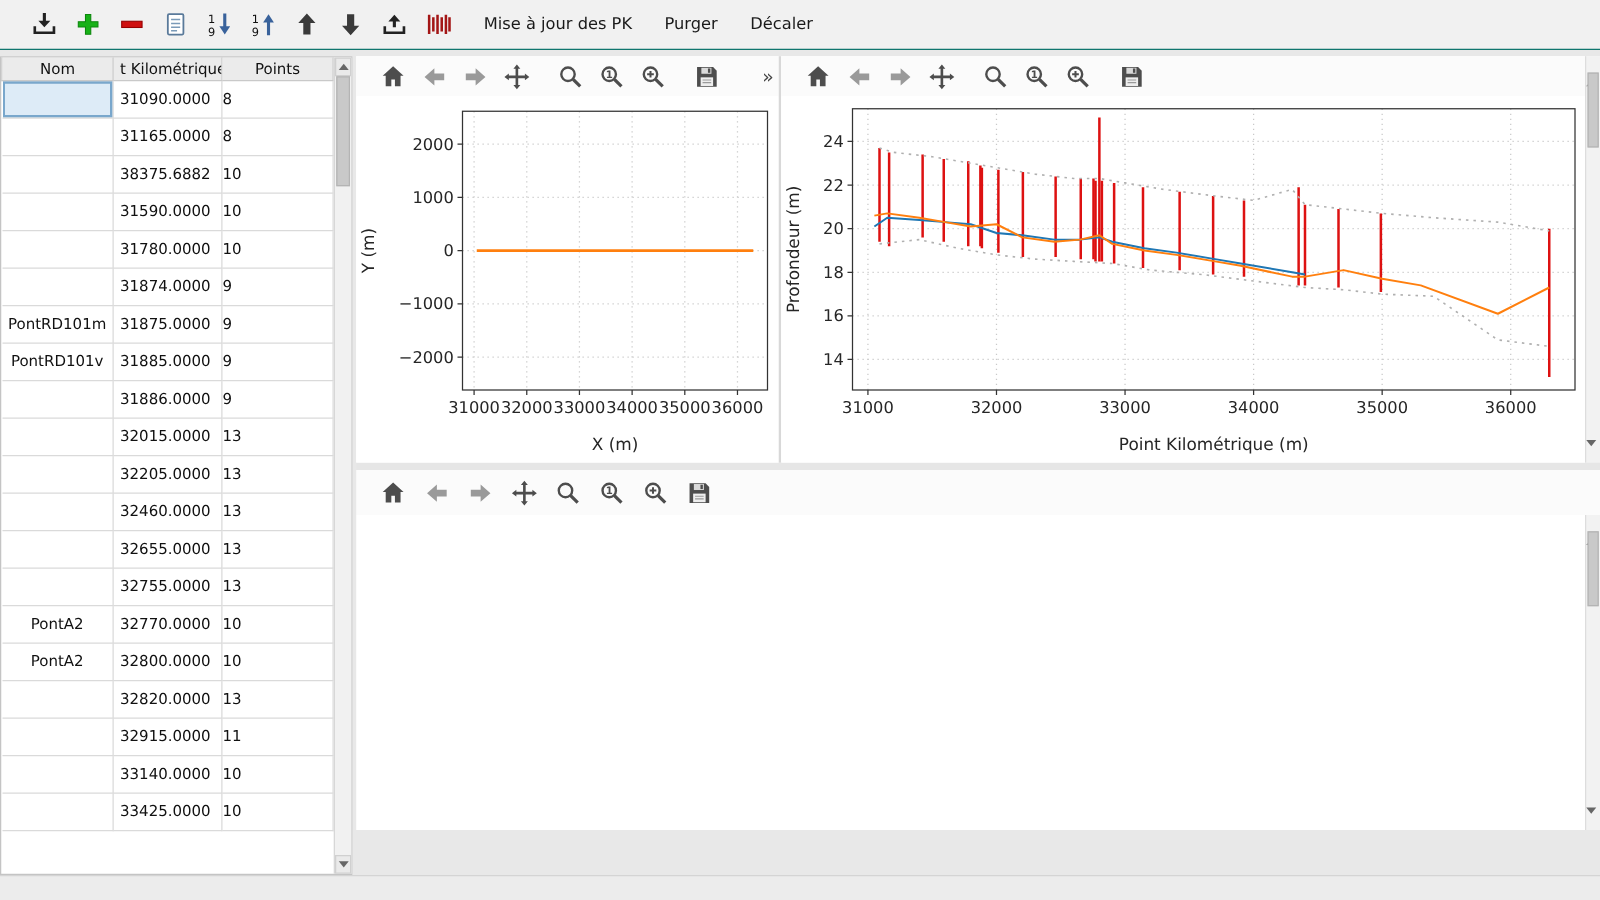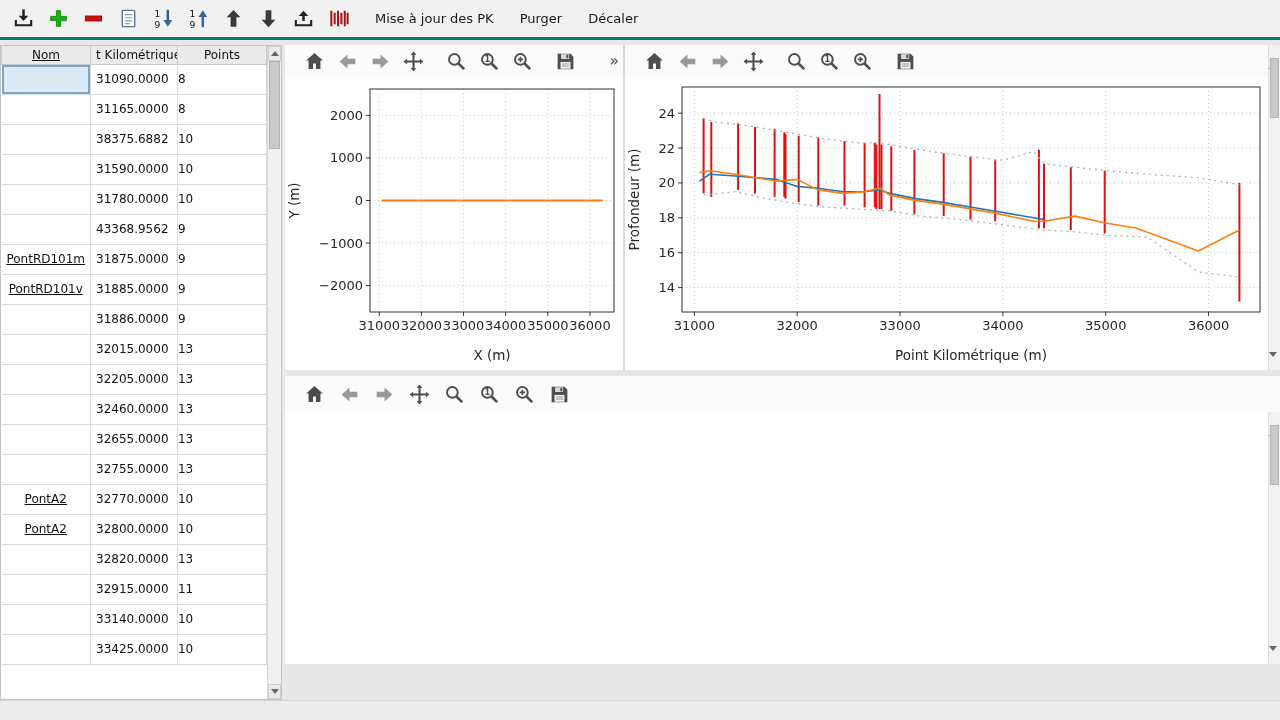--- a/index.html
+++ b/index.html
@@ -1,40 +1,40 @@
 <!DOCTYPE html>
 <html><head>
 <meta charset="utf-8">
 <style>
   * { margin:0; padding:0; box-sizing:border-box; }
   html,body { width:1280px; height:720px; overflow:hidden;
     font-family:"DejaVu Sans", sans-serif; background:#e8e8e8; }
 
   
   .main-toolbar{ position:absolute; top:0; left:0; width:1280px; height:40px;
-    background:#f1f1f1; border-bottom:3px solid #0f766e;
-    display:flex; align-items:center; padding-left:8px; }
+    background:#f1f1f1; border-bottom:1px solid #0f766e;
+    display:flex; align-items:center; padding-left:20px; }
   .icon-btn{ width:30px; height:30px; border:none; background:transparent;
     display:flex; align-items:center; justify-content:center; margin-right:5px; cursor:pointer; }
   .icon-btn svg{ width:23px; height:23px; }
   .txt-btn{ border:none; background:transparent; font:13px "DejaVu Sans",sans-serif;
     color:#1a1a1a; padding:6px 11px; margin-right:4px; cursor:pointer; }
   .tb-gap{ width:6px; }
 
   
   .left-panel{ position:absolute; top:45px; left:0; width:282px; height:655px;
     background:#ffffff; border:1px solid #c4c4c4; display:flex; }
   .table-wrap{ width:266px; }
   table{ border-collapse:collapse; width:266px; table-layout:fixed;
     font:12px "DejaVu Sans",sans-serif; color:#111; }
   th{ background:#ebebeb; border:1px solid #c9c9c9; border-top:none;
     font-weight:normal; height:18px; overflow:hidden; white-space:nowrap; }
   td{ border-right:1px solid #dadada; border-bottom:1px solid #dadada;
     height:30px; overflow:hidden; white-space:nowrap; background:#fff; }
-  .col-nom{ width:88px; text-align:center;text-decoration:underline; }
+  .col-nom{ width:88px; text-align:center; }
   .col-pk{ width:86px; text-align:left; padding-left:5px; }
   .col-points{ width:88px; }
   td.selected{ background:#ddebf7; box-shadow:inset 0 0 0 2px #79a7cc; }
 
   
   .v-scroll{ width:15px; background:#f1f1f1; border-left:1px solid #d7d7d7;
     display:flex; flex-direction:column; }
   .v-scroll .sb-btn{ height:15px; background:#eaeaea; border:1px solid #d0d0d0;
     display:flex; align-items:center; justify-content:center; cursor:pointer; }
   .tri-up{ width:0; height:0; border-left:4px solid transparent; border-right:4px solid transparent; border-bottom:5px solid #666; }
@@ -253,21 +253,21 @@
             <td class="col-pk">31590.0000</td>
             <td class="col-points">10</td>
           </tr>
           <tr>
             <td class="col-nom"></td>
             <td class="col-pk">31780.0000</td>
             <td class="col-points">10</td>
           </tr>
           <tr>
             <td class="col-nom"></td>
-            <td class="col-pk">43368.9562</td>
+            <td class="col-pk">31874.0000</td>
             <td class="col-points">9</td>
           </tr>
           <tr>
             <td class="col-nom">PontRD101m</td>
             <td class="col-pk">31875.0000</td>
             <td class="col-points">9</td>
           </tr>
           <tr>
             <td class="col-nom">PontRD101v</td>
             <td class="col-pk">31885.0000</td>

